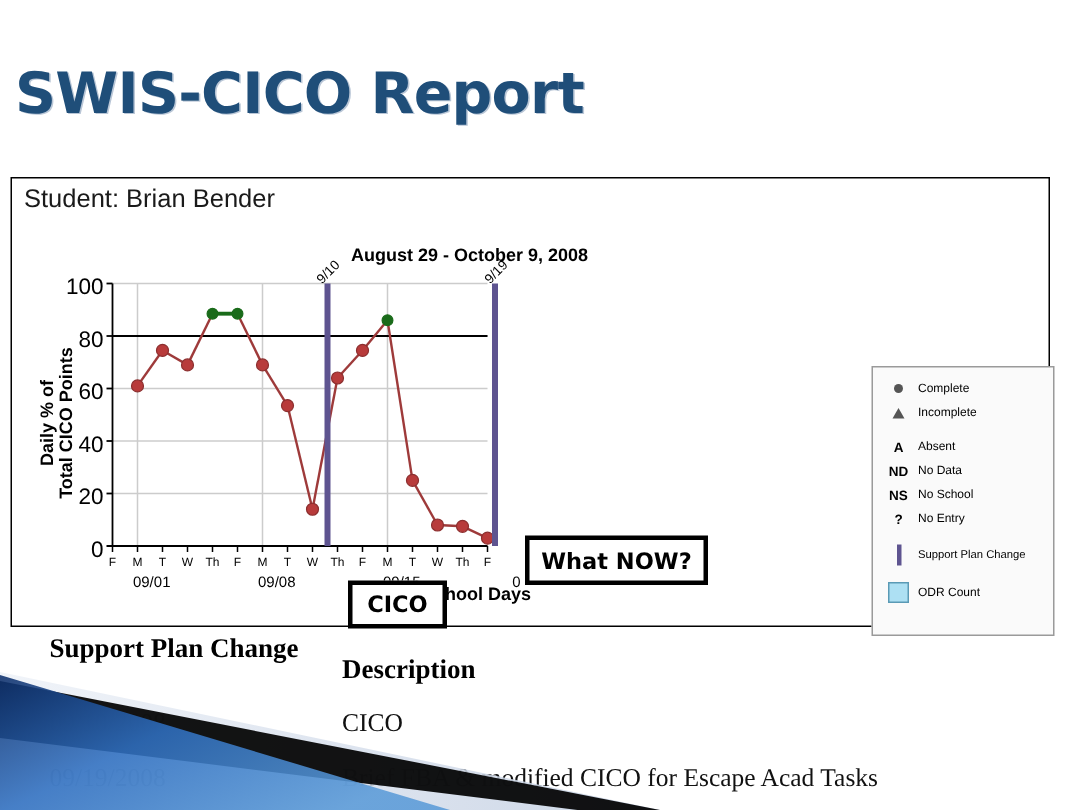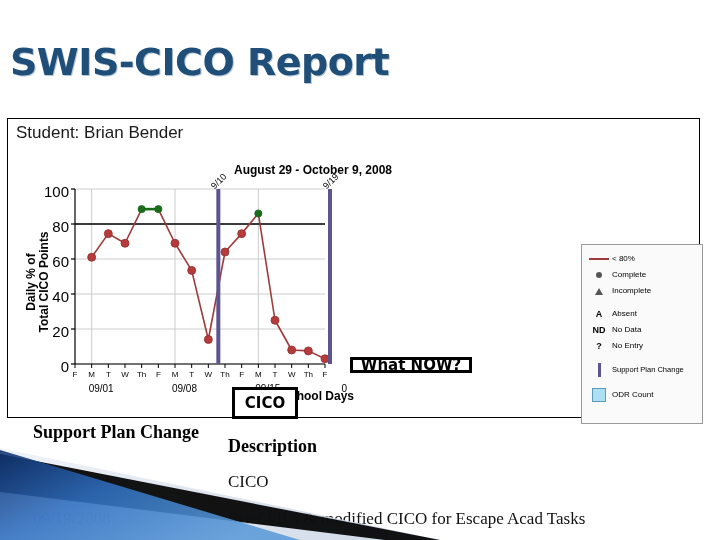--- a/index.html
+++ b/index.html
@@ -63,21 +63,21 @@
     transform:rotate(-45deg);transform-origin:left bottom;
   }
   
   .callout{
     position:absolute;border:3px solid #000;background:#fff;
     font-family:"DejaVu Sans", sans-serif;
     font-weight:bold;color:#000;display:flex;align-items:center;
     justify-content:center;box-sizing:border-box;
   }
   #callout-cico{left:224px;top:268px;width:66px;height:32px;font-size:15px;}
-  #callout-whatnow{left:342px;top:238px;width:122px;height:16px;font-size:15px;}
+  #callout-whatnow{left:342px;top:238px;width:122px;height:33px;font-size:15px;}
   
   #legend{
     position:absolute;left:573px;top:125px;width:122px;height:180px;
     border:1px solid #9a9a9a;background:#fafafa;box-sizing:border-box;
     padding:6px 4px 4px 4px;
   }
   .legend-row{display:flex;align-items:center;height:16px;}
   .legend-key{width:26px;flex:0 0 26px;display:flex;align-items:center;justify-content:center;}
   .legend-text{font-size:8px;color:#000;white-space:nowrap;line-height:10px;}
   .legend-text.wide{font-size:7.5px;}
@@ -218,26 +218,20 @@
       </div>
     <div id="xlabel">School Days</div>
   </div>
 
   <div class="callout" id="callout-cico">CICO</div>
   <div class="callout" id="callout-whatnow">What NOW?</div>
 
   <div id="legend">
       <div class="legend-row">
         <span class="legend-key">
-          <span class="lk-line" style="background:#9e3a3a"></span>
-        </span>
-        <span class="legend-text">&lt; 80%</span>
-      </div>
-      <div class="legend-row">
-        <span class="legend-key">
           <span class="lk-dot"></span>
         </span>
         <span class="legend-text">Complete</span>
       </div>
       <div class="legend-row">
         <span class="legend-key">
           <span class="lk-tri"></span>
         </span>
         <span class="legend-text">Incomplete</span>
       </div>
@@ -246,20 +240,26 @@
         <span class="legend-key">
           <span class="lk-letter">A</span>
         </span>
         <span class="legend-text">Absent</span>
       </div>
       <div class="legend-row">
         <span class="legend-key">
           <span class="lk-letter">ND</span>
         </span>
         <span class="legend-text">No Data</span>
+      </div>
+      <div class="legend-row">
+        <span class="legend-key">
+          <span class="lk-letter">NS</span>
+        </span>
+        <span class="legend-text">No School</span>
       </div>
       <div class="legend-row">
         <span class="legend-key">
           <span class="lk-letter">?</span>
         </span>
         <span class="legend-text">No Entry</span>
       </div>
       <div class="legend-gap"></div>
       <div class="legend-row" style="height: 18px;">
         <span class="legend-key">

